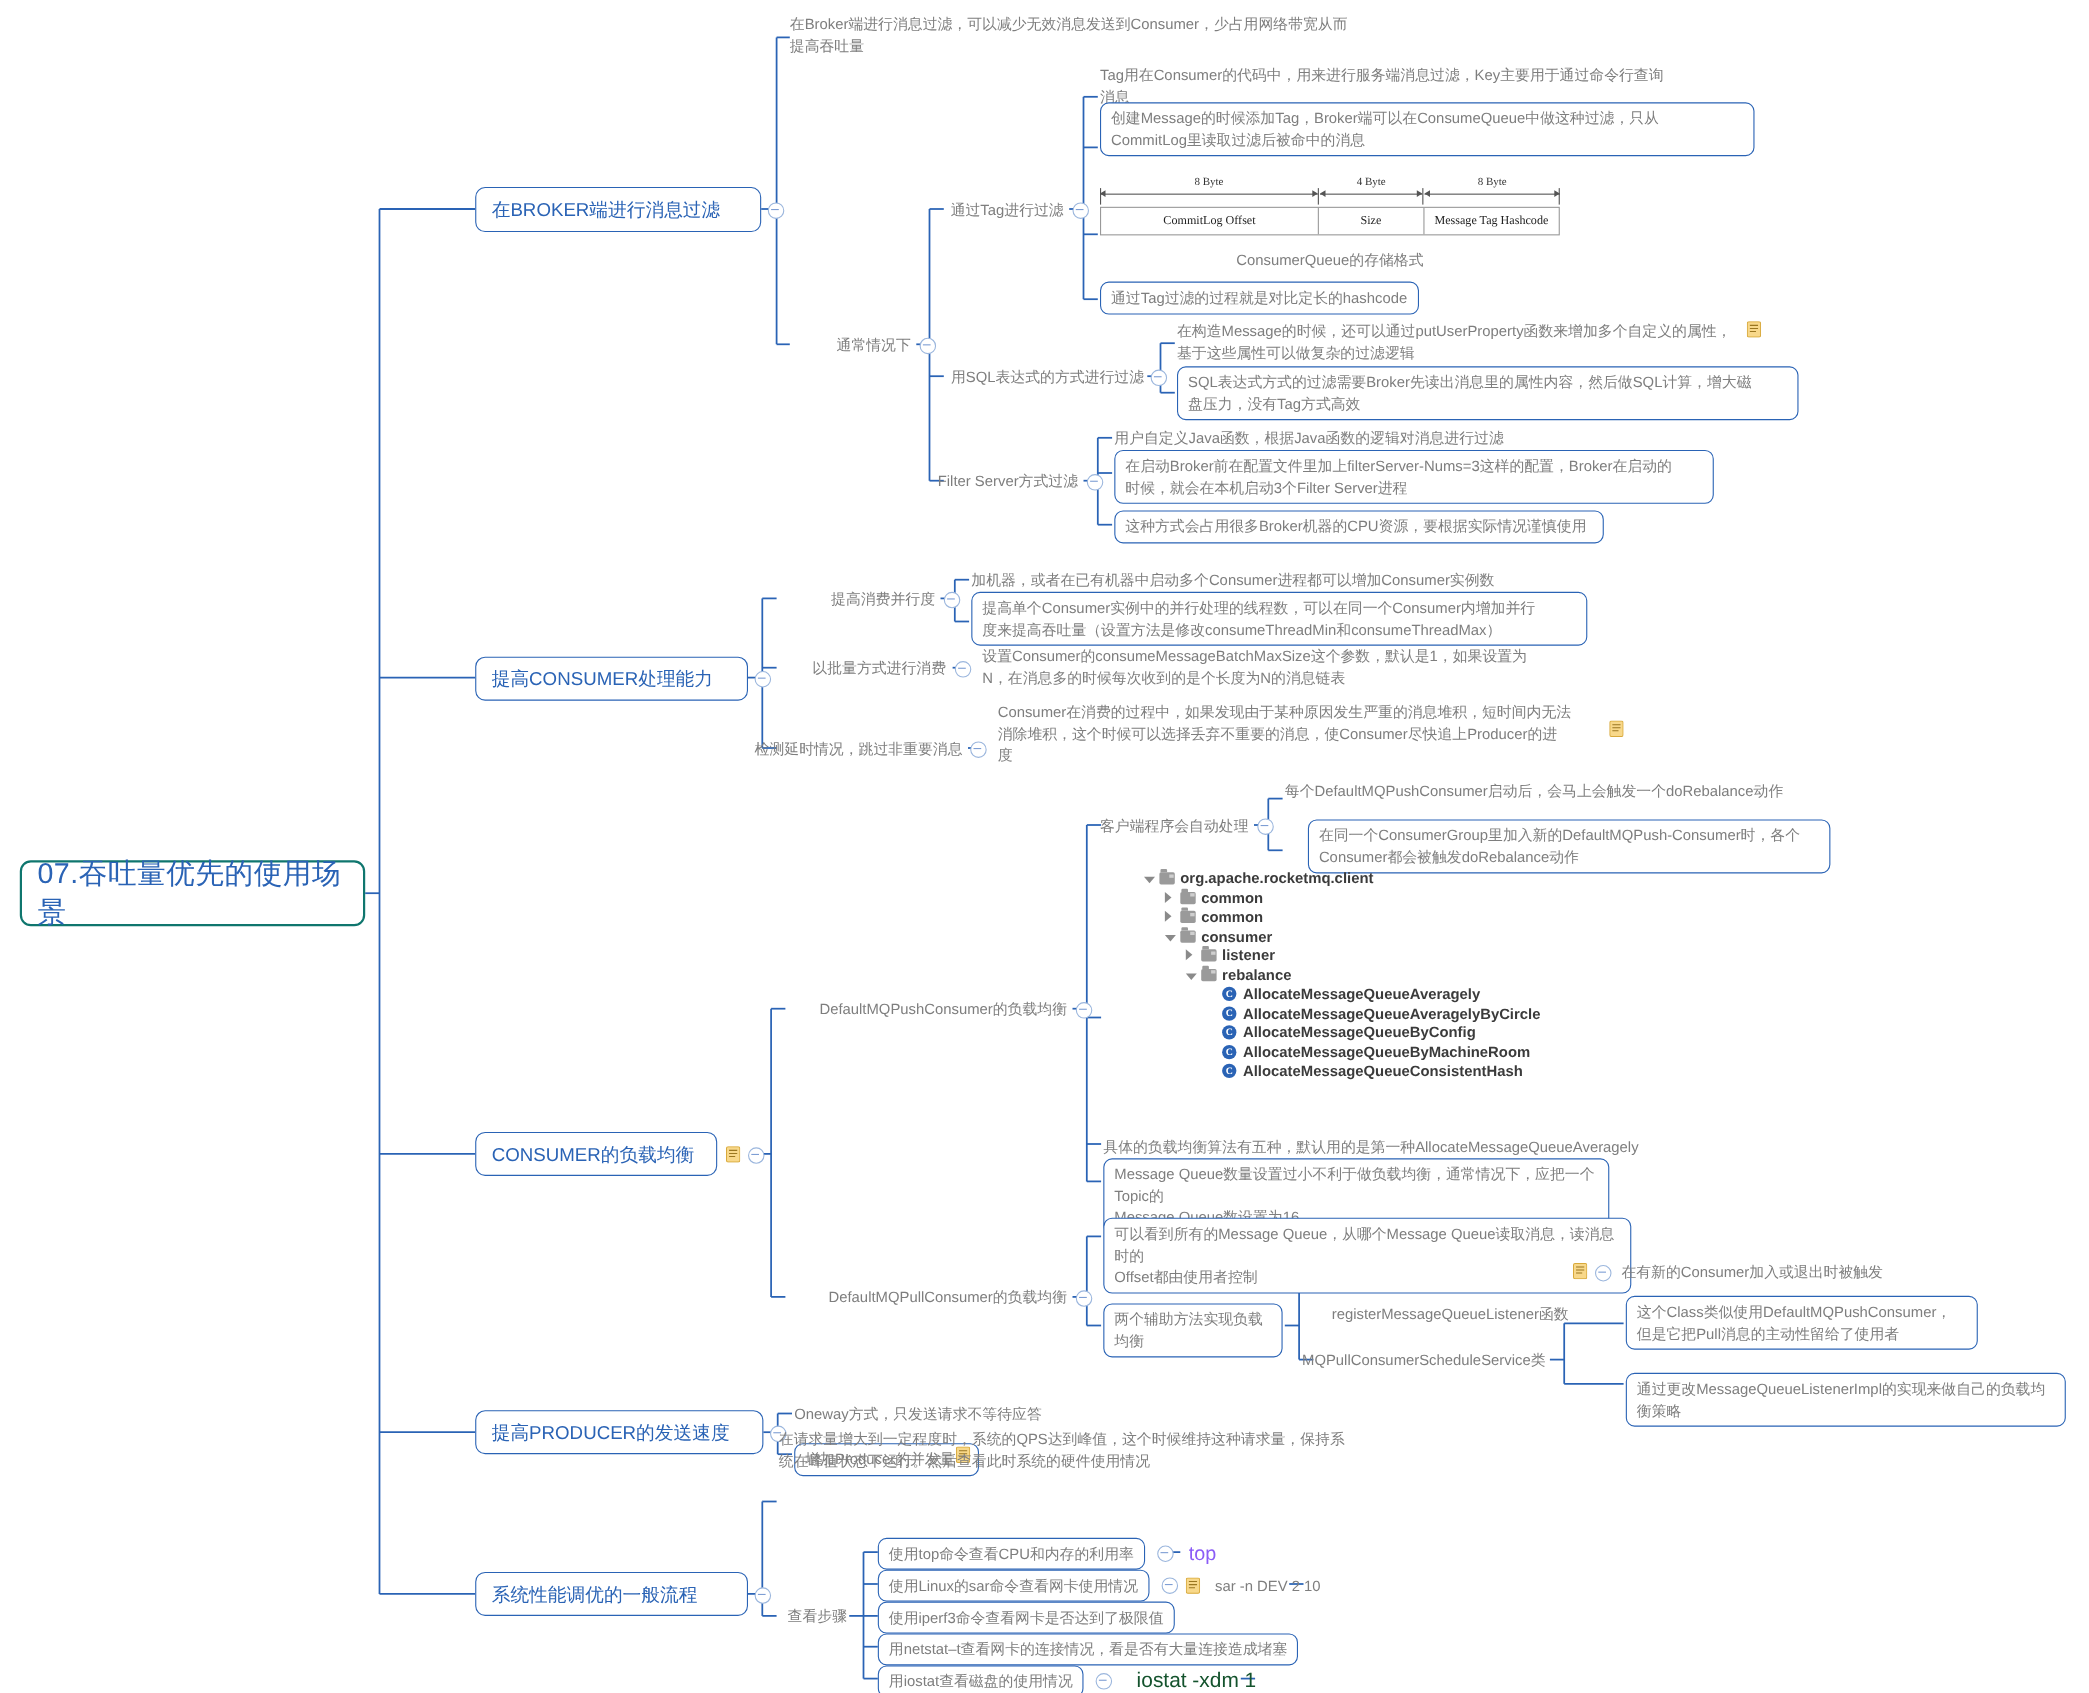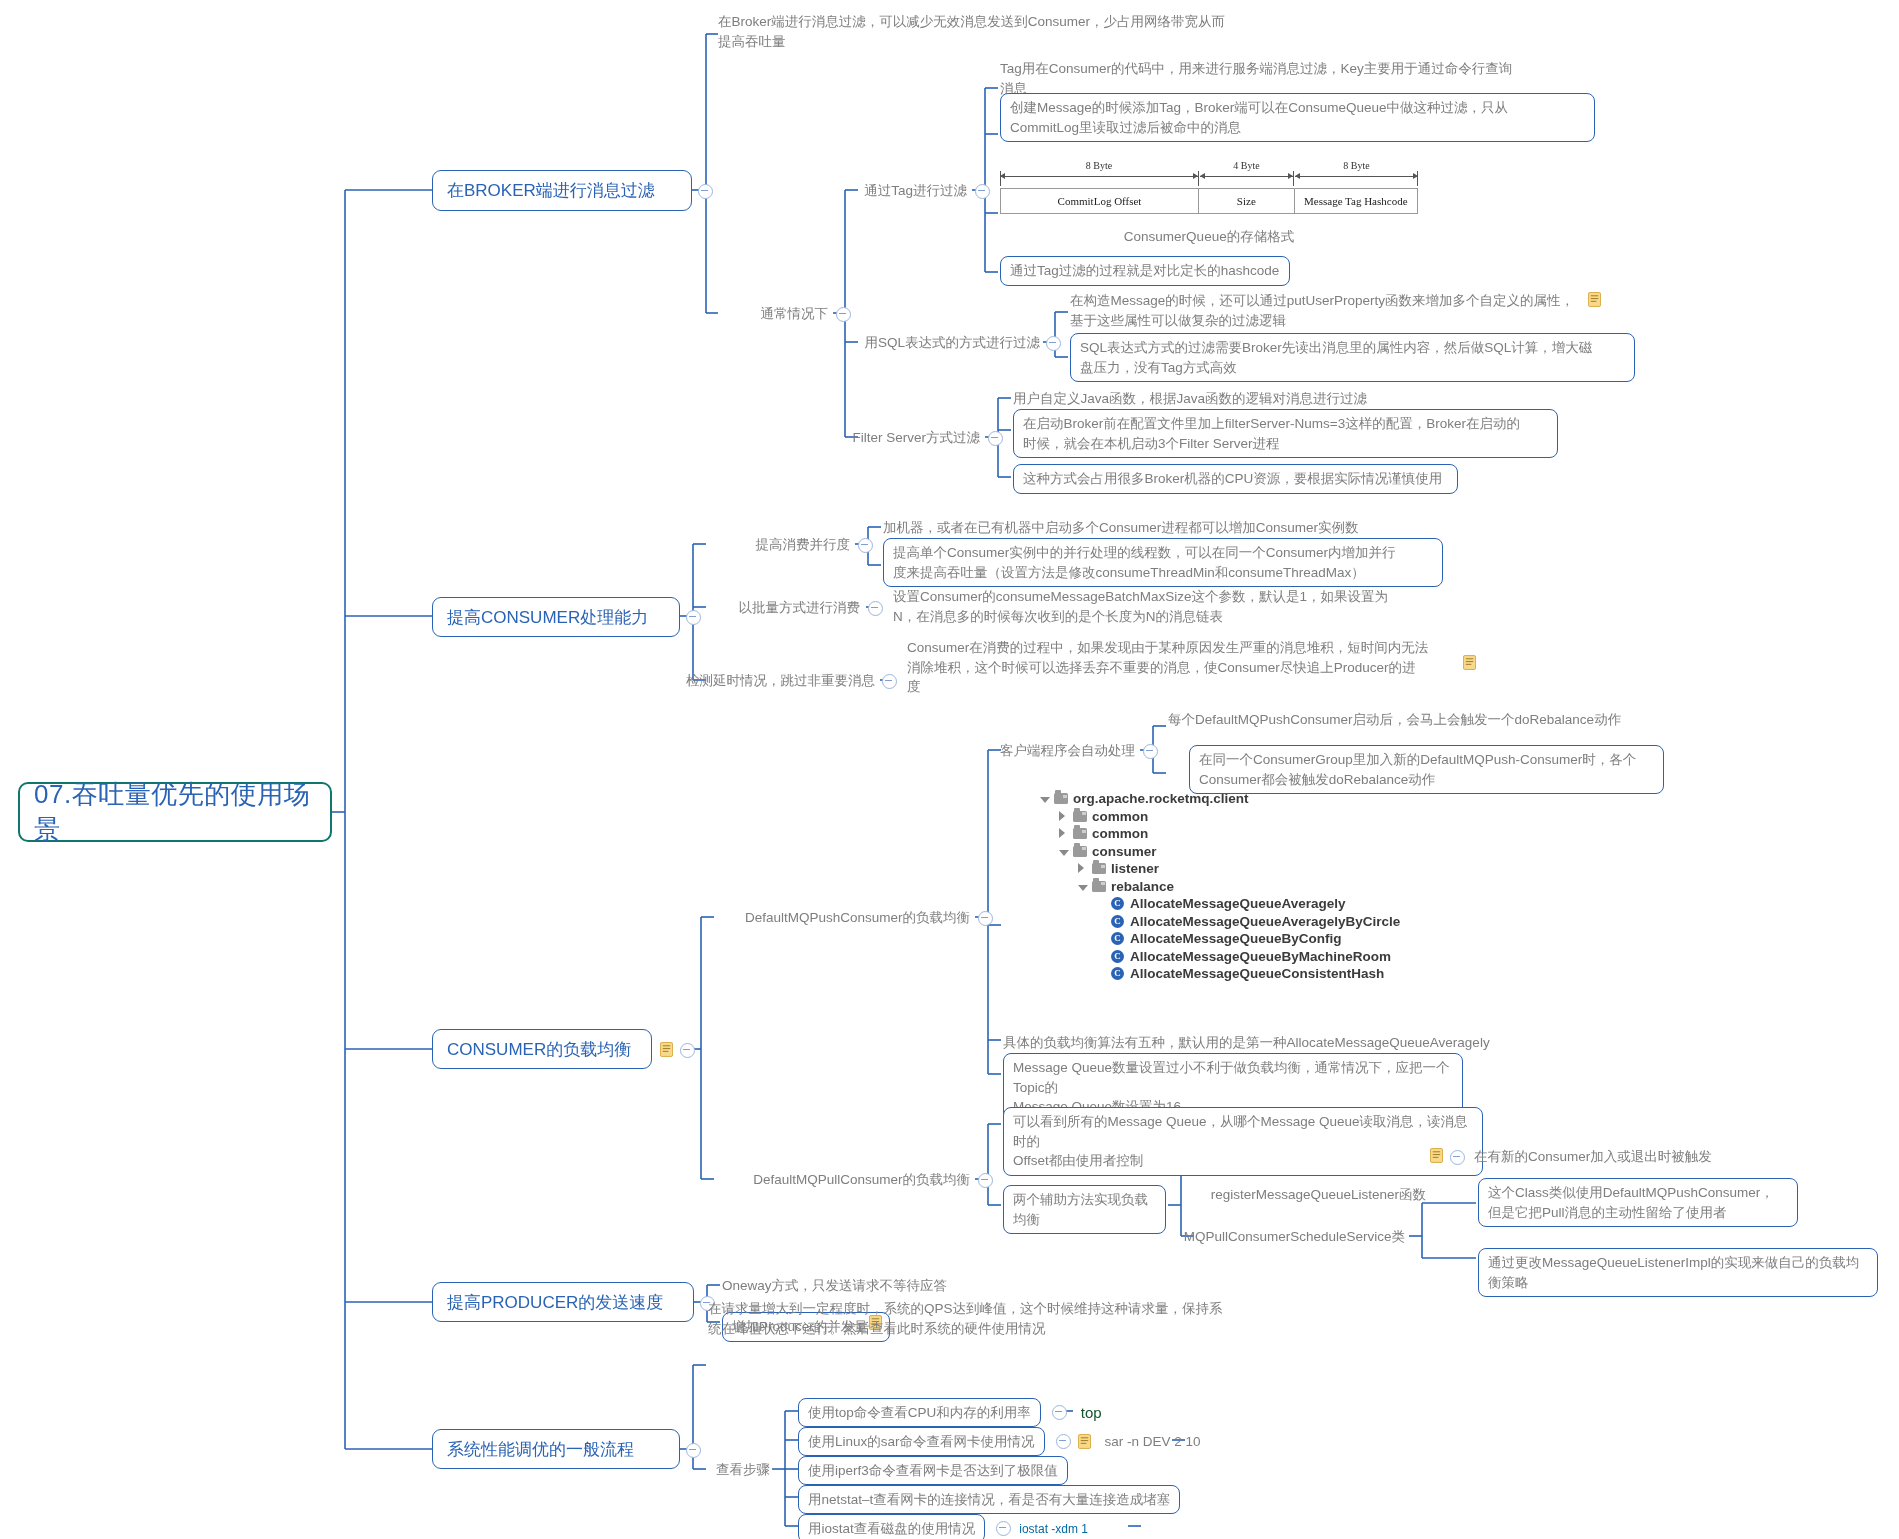--- a/index.html
+++ b/index.html
@@ -459,21 +459,21 @@
 
   <div class="t" style="left:708px;top:1299px;width:590px;">在请求量增大到一定程度时，系统的QPS达到峰值，这个时候维持这种请求量，保持系
 统在峰值状态下运行。然后查看此时系统的硬件使用情况</div>
 
   <div class="t rightlbl" style="left:690px;top:1460px;width:80px;">查看步骤</div>
 
   <div id="steps" style="position:absolute;left:798px;top:1398px;width:600px;">
       <div style="position: relative; height: 29px; display: flex; align-items: center;">
         <div class="t hl" style="position: relative; left: 0px; top: 0px; white-space: nowrap;">使用top命令查看CPU和内存的利用率</div>
         <span class="tog" style="position: relative; left: 0px; top: 0px; margin-left: 11px; flex: 0 0 auto;"></span>
-        <span style="margin-left: 14px; font-size: 15px; color: #14532d; white-space: nowrap;">top</span>
+        <span style="margin-left: 14px; font-size: 18px; color: #8b5cf6; white-space: nowrap;">top</span>
       </div>
       <div style="position: relative; height: 29px; display: flex; align-items: center;">
         <div class="t hl" style="position: relative; left: 0px; top: 0px; white-space: nowrap;">使用Linux的sar命令查看网卡使用情况</div>
         <span class="tog" style="position: relative; left: 0px; top: 0px; margin-left: 11px; flex: 0 0 auto;"></span>
         <svg viewBox="0 0 14 16" style="width: 13px; height: 15px; margin-left: 7px; flex: 0 0 auto;">
           <rect x="0.5" y="0.5" width="13" height="15" rx="1.5" fill="#f8d88a" stroke="#d8a93b"></rect>
           <line x1="3" y1="4" x2="11" y2="4" stroke="#9a7620"></line>
           <line x1="3" y1="7" x2="11" y2="7" stroke="#9a7620"></line>
           <line x1="3" y1="10" x2="9" y2="10" stroke="#9a7620"></line>
         </svg>
@@ -481,17 +481,17 @@
       </div>
       <div style="position: relative; height: 29px; display: flex; align-items: center;">
         <div class="t hl" style="position: relative; left: 0px; top: 0px; white-space: nowrap;">使用iperf3命令查看网卡是否达到了极限值</div>
       </div>
       <div style="position: relative; height: 29px; display: flex; align-items: center;">
         <div class="t hl" style="position: relative; left: 0px; top: 0px; white-space: nowrap;">用netstat–t查看网卡的连接情况，看是否有大量连接造成堵塞</div>
       </div>
       <div style="position: relative; height: 29px; display: flex; align-items: center;">
         <div class="t hl" style="position: relative; left: 0px; top: 0px; white-space: nowrap;">用iostat查看磁盘的使用情况</div>
         <span class="tog" style="position: relative; left: 0px; top: 0px; margin-left: 11px; flex: 0 0 auto;"></span>
-        <span style="margin-left: 8px; font-size: 12px; color: #0369a1; white-space: nowrap;">iostat -xdm 1</span>
+        <span style="margin-left: 22px; font-size: 19px; color: #14532d; white-space: nowrap;">iostat -xdm 1</span>
       </div>
     </div>
 
 </div>
 
 </body></html>

